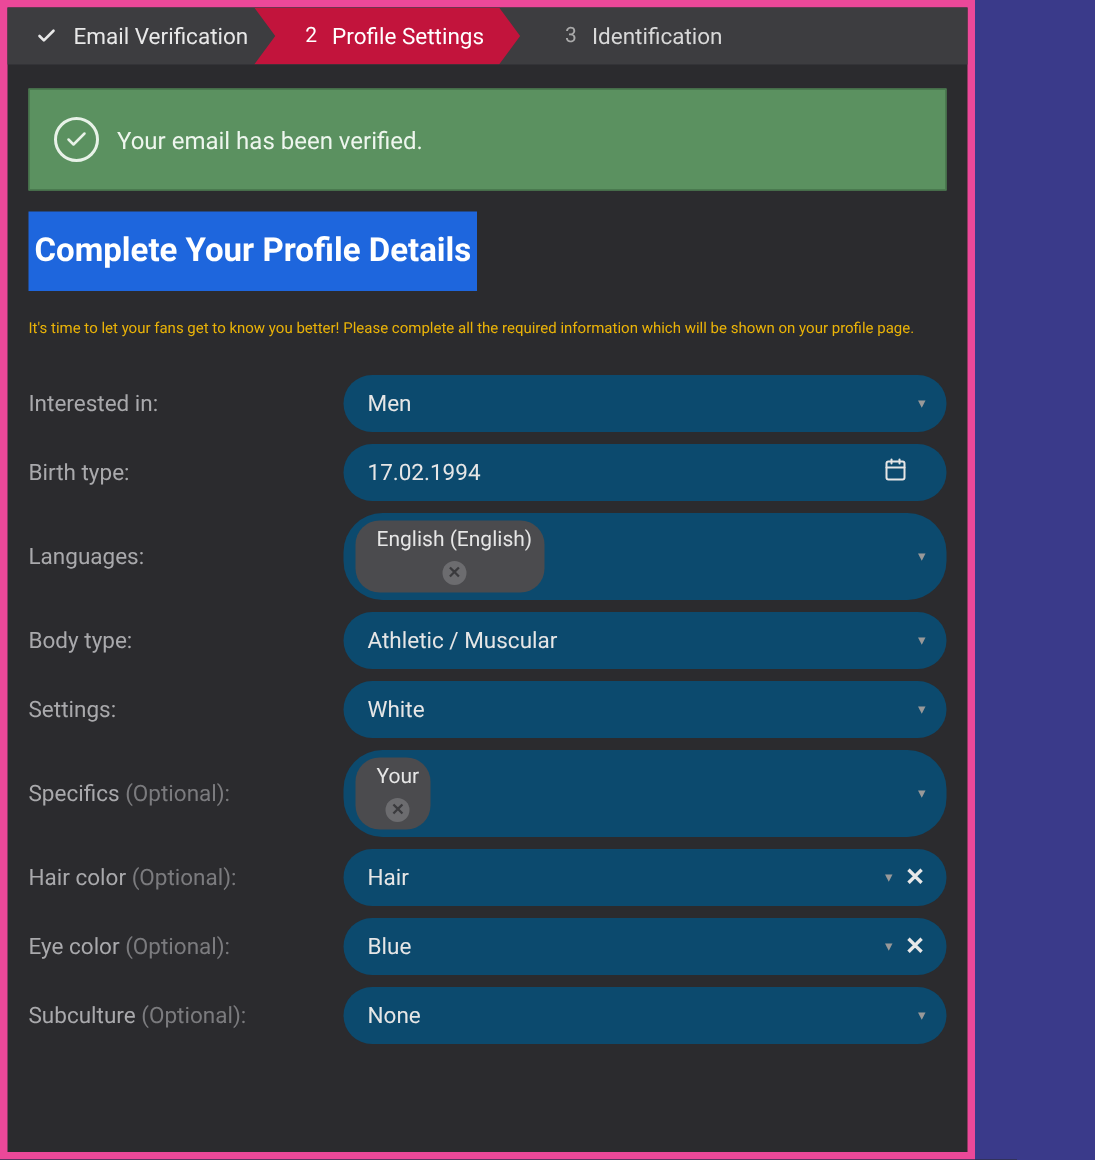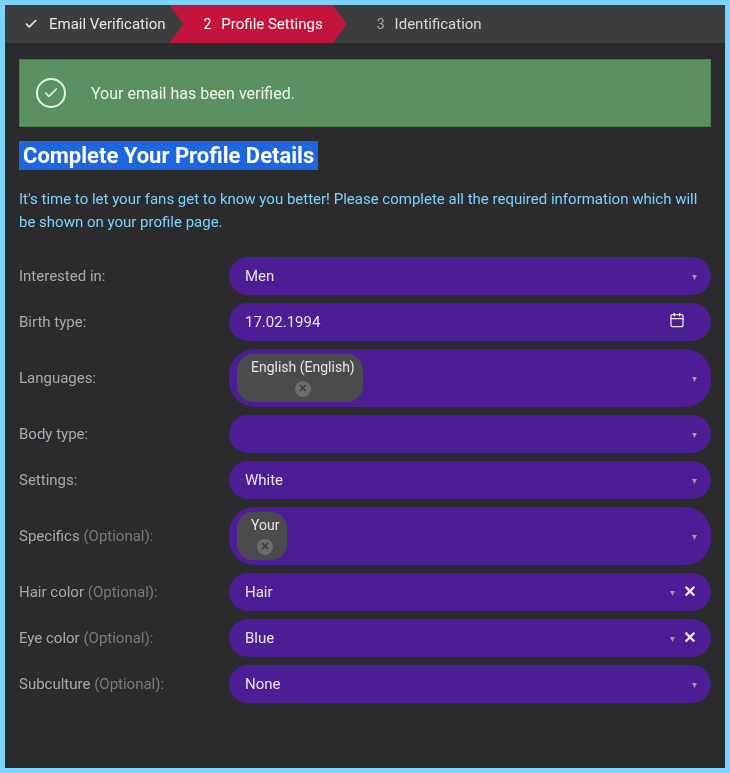--- a/index.html
+++ b/index.html
@@ -4,22 +4,22 @@
   <style>
     * { box-sizing: border-box; margin: 0; padding: 0; }
     body {
       font-family: -apple-system, BlinkMacSystemFont, "Segoe UI", Roboto, Arial, sans-serif;
       background: #3a3a8a;
       width: 730px;
       height: 773px;
       overflow: hidden;
     }
     .frame {
-      border: 5px solid #7dd3fc;
-      width: 730px;
+      border: 5px solid #ec4899;
+      width: 650px;
       height: 773px;
       background: #2b2b2e;
     }
     .stepper {
       display: flex;
       height: 38px;
       background: #3d3d40;
       position: relative;
     }
     .step {
@@ -52,43 +52,43 @@
       width: 16px; height: 16px;
       display: inline-flex; align-items: center; justify-content: center;
     }
     .banner {
       margin: 16px 14px 14px 14px;
       background: #5b9160;
       border: 1px solid #4a7a4f;
       padding: 18px 16px;
       display: flex;
       align-items: center;
-      gap: 25px;
+      gap: 12px;
       color: #eef6ee;
       font-size: 16px;
     }
     .banner-icon {
       width: 30px; height: 30px;
       border: 2px solid #e8f2e8;
       border-radius: 50%;
       display: flex; align-items: center; justify-content: center;
     }
     .content { padding: 0 14px; }
     .headline {
       background: #1e66dd;
       color: #ffffff;
       font-size: 22px;
       font-weight: 700;
       display: inline-block;
-      padding: 2px 4px;
+      padding: 14px 4px;
       margin-bottom: 18px;
     }
     .intro {
-      color: #7dd3fc;
-      font-size: 15px;
+      color: #eab308;
+      font-size: 10px;
       line-height: 1.55;
       margin-bottom: 22px;
     }
     .row {
       display: flex;
       align-items: center;
       margin-bottom: 8px;
       min-height: 38px;
     }
     .label {
@@ -99,21 +99,21 @@
     }
     .optional { color: #7b7b7e; }
     .control-wrap {
       flex: 1;
       display: flex;
       align-items: center;
       gap: 10px;
     }
     .pill {
       flex: 1;
-      background: #4c1d95;
+      background: #0c4a6e;
       border-radius: 26px;
       min-height: 38px;
       display: flex;
       align-items: center;
       padding: 6px 16px;
       color: #e6e6e6;
       font-size: 15px;
       position: relative;
     }
     .pill.multi { padding: 5px 40px 5px 8px; }
@@ -241,20 +241,21 @@
           <span class="pill-caret">▾</span>
         </div>
       </div>
     </div>
 
     
     <div class="row">
       <div class="label">Body type:</div>
       <div class="control-wrap">
         <div class="pill">
+          <span>Athletic / Muscular</span>
           <span class="pill-caret">▾</span>
         </div>
       </div>
     </div>
 
     
     <div class="row">
       <div class="label">Settings:</div>
       <div class="control-wrap">
         <div class="pill">

